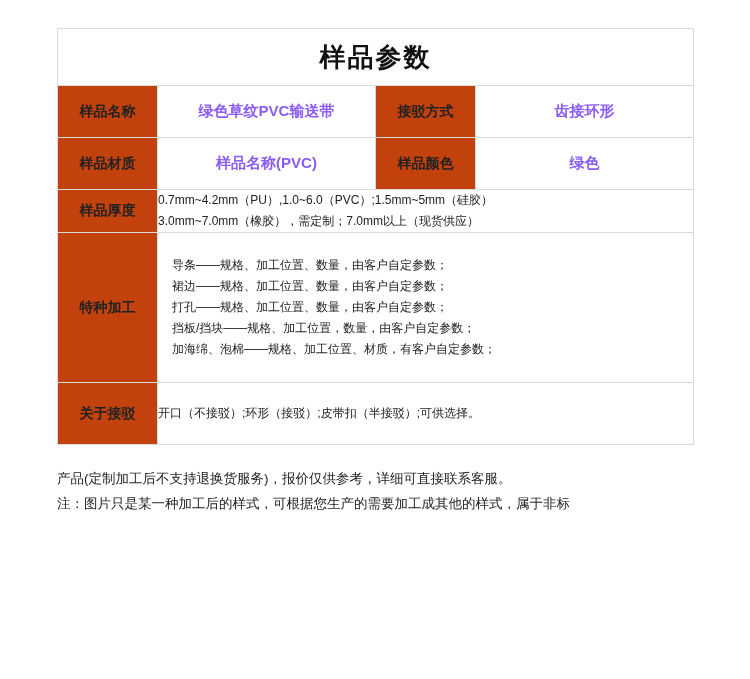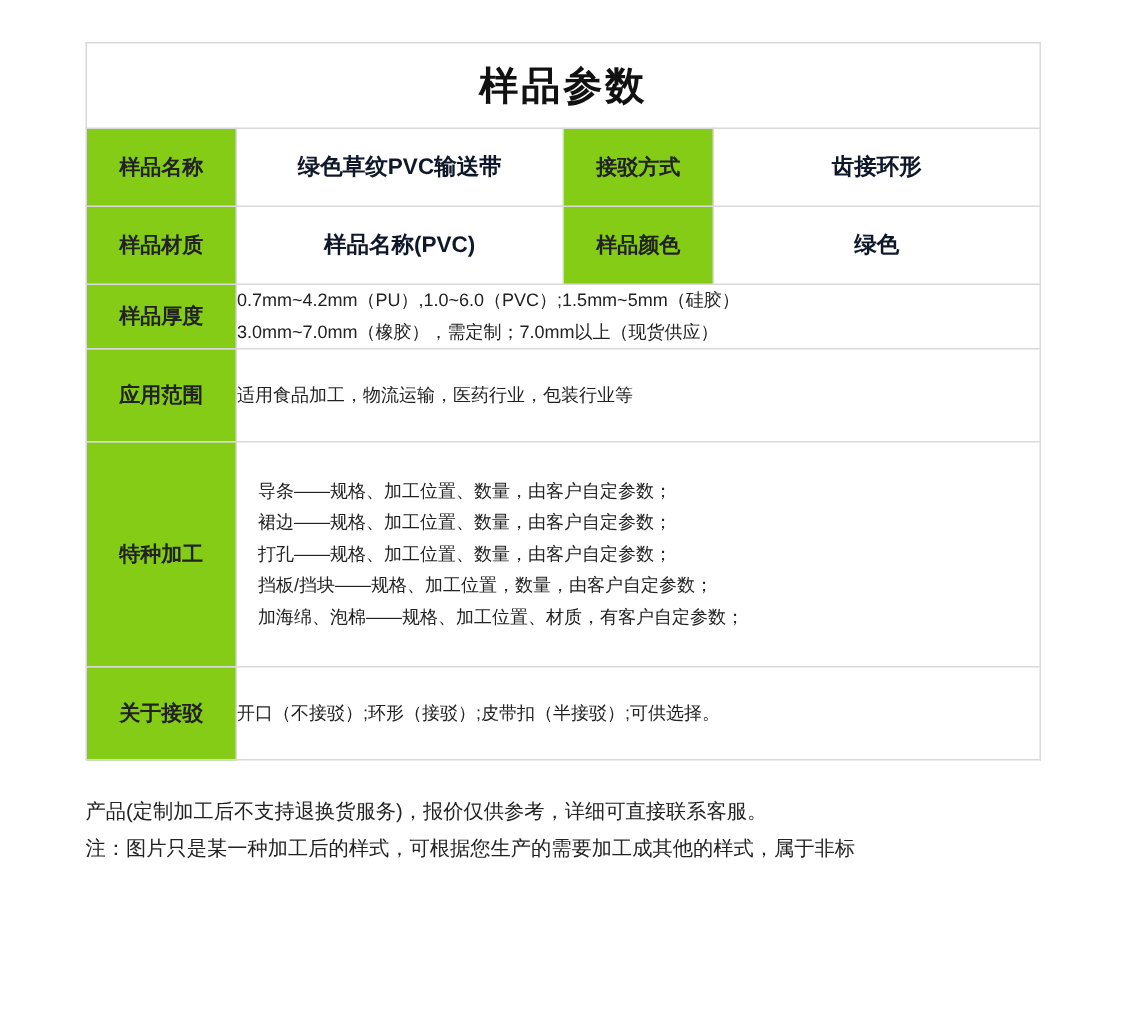--- a/index.html
+++ b/index.html
@@ -33,32 +33,32 @@
   }
   .title-cell {
     text-align: center;
     font-size: 26px;
     font-weight: bold;
     letter-spacing: 2px;
     height: 56px;
     color: #111;
   }
   .label-cell {
-    background: #84cc16;
+    background: #c2410c;
     text-align: center;
     font-size: 14px;
     font-weight: bold;
     color: #222;
     width: 100px;
   }
   .value-center {
     text-align: center;
     font-size: 15px;
     font-weight: bold;
-    color: #0f172a;
+    color: #8b5cf6;
   }
   .value-left {
     text-align: left;
     font-size: 12px;
     color: #222;
     padding: 10px 14px;
     line-height: 1.75;
   }
   .row-h-sm { height: 52px; }
   .row-h-md { height: 62px; }
@@ -105,26 +105,20 @@
       </tr>
 
       <tr>
         <td class="label-cell">样品厚度</td>
         <td class="value-left" colspan="3">
           <p>0.7mm~4.2mm（PU）,1.0~6.0（PVC）;1.5mm~5mm（硅胶）</p>
           <p>3.0mm~7.0mm（橡胶），需定制；7.0mm以上（现货供应）</p>
         </td>
       </tr>
 
-      <tr class="row-h-md">
-        <td class="label-cell">应用范围</td>
-        <td class="value-left" colspan="3">
-          <p>适用食品加工，物流运输，医药行业，包装行业等</p>
-        </td>
-      </tr>
 
       <tr>
         <td class="label-cell">特种加工</td>
         <td class="value-left" colspan="3" style="padding:22px 14px;">
           <p>导条——规格、加工位置、数量，由客户自定参数；</p>
           <p>裙边——规格、加工位置、数量，由客户自定参数；</p>
           <p>打孔——规格、加工位置、数量，由客户自定参数；</p>
           <p>挡板/挡块——规格、加工位置，数量，由客户自定参数；</p>
           <p>加海绵、泡棉——规格、加工位置、材质，有客户自定参数；</p>
         </td>

